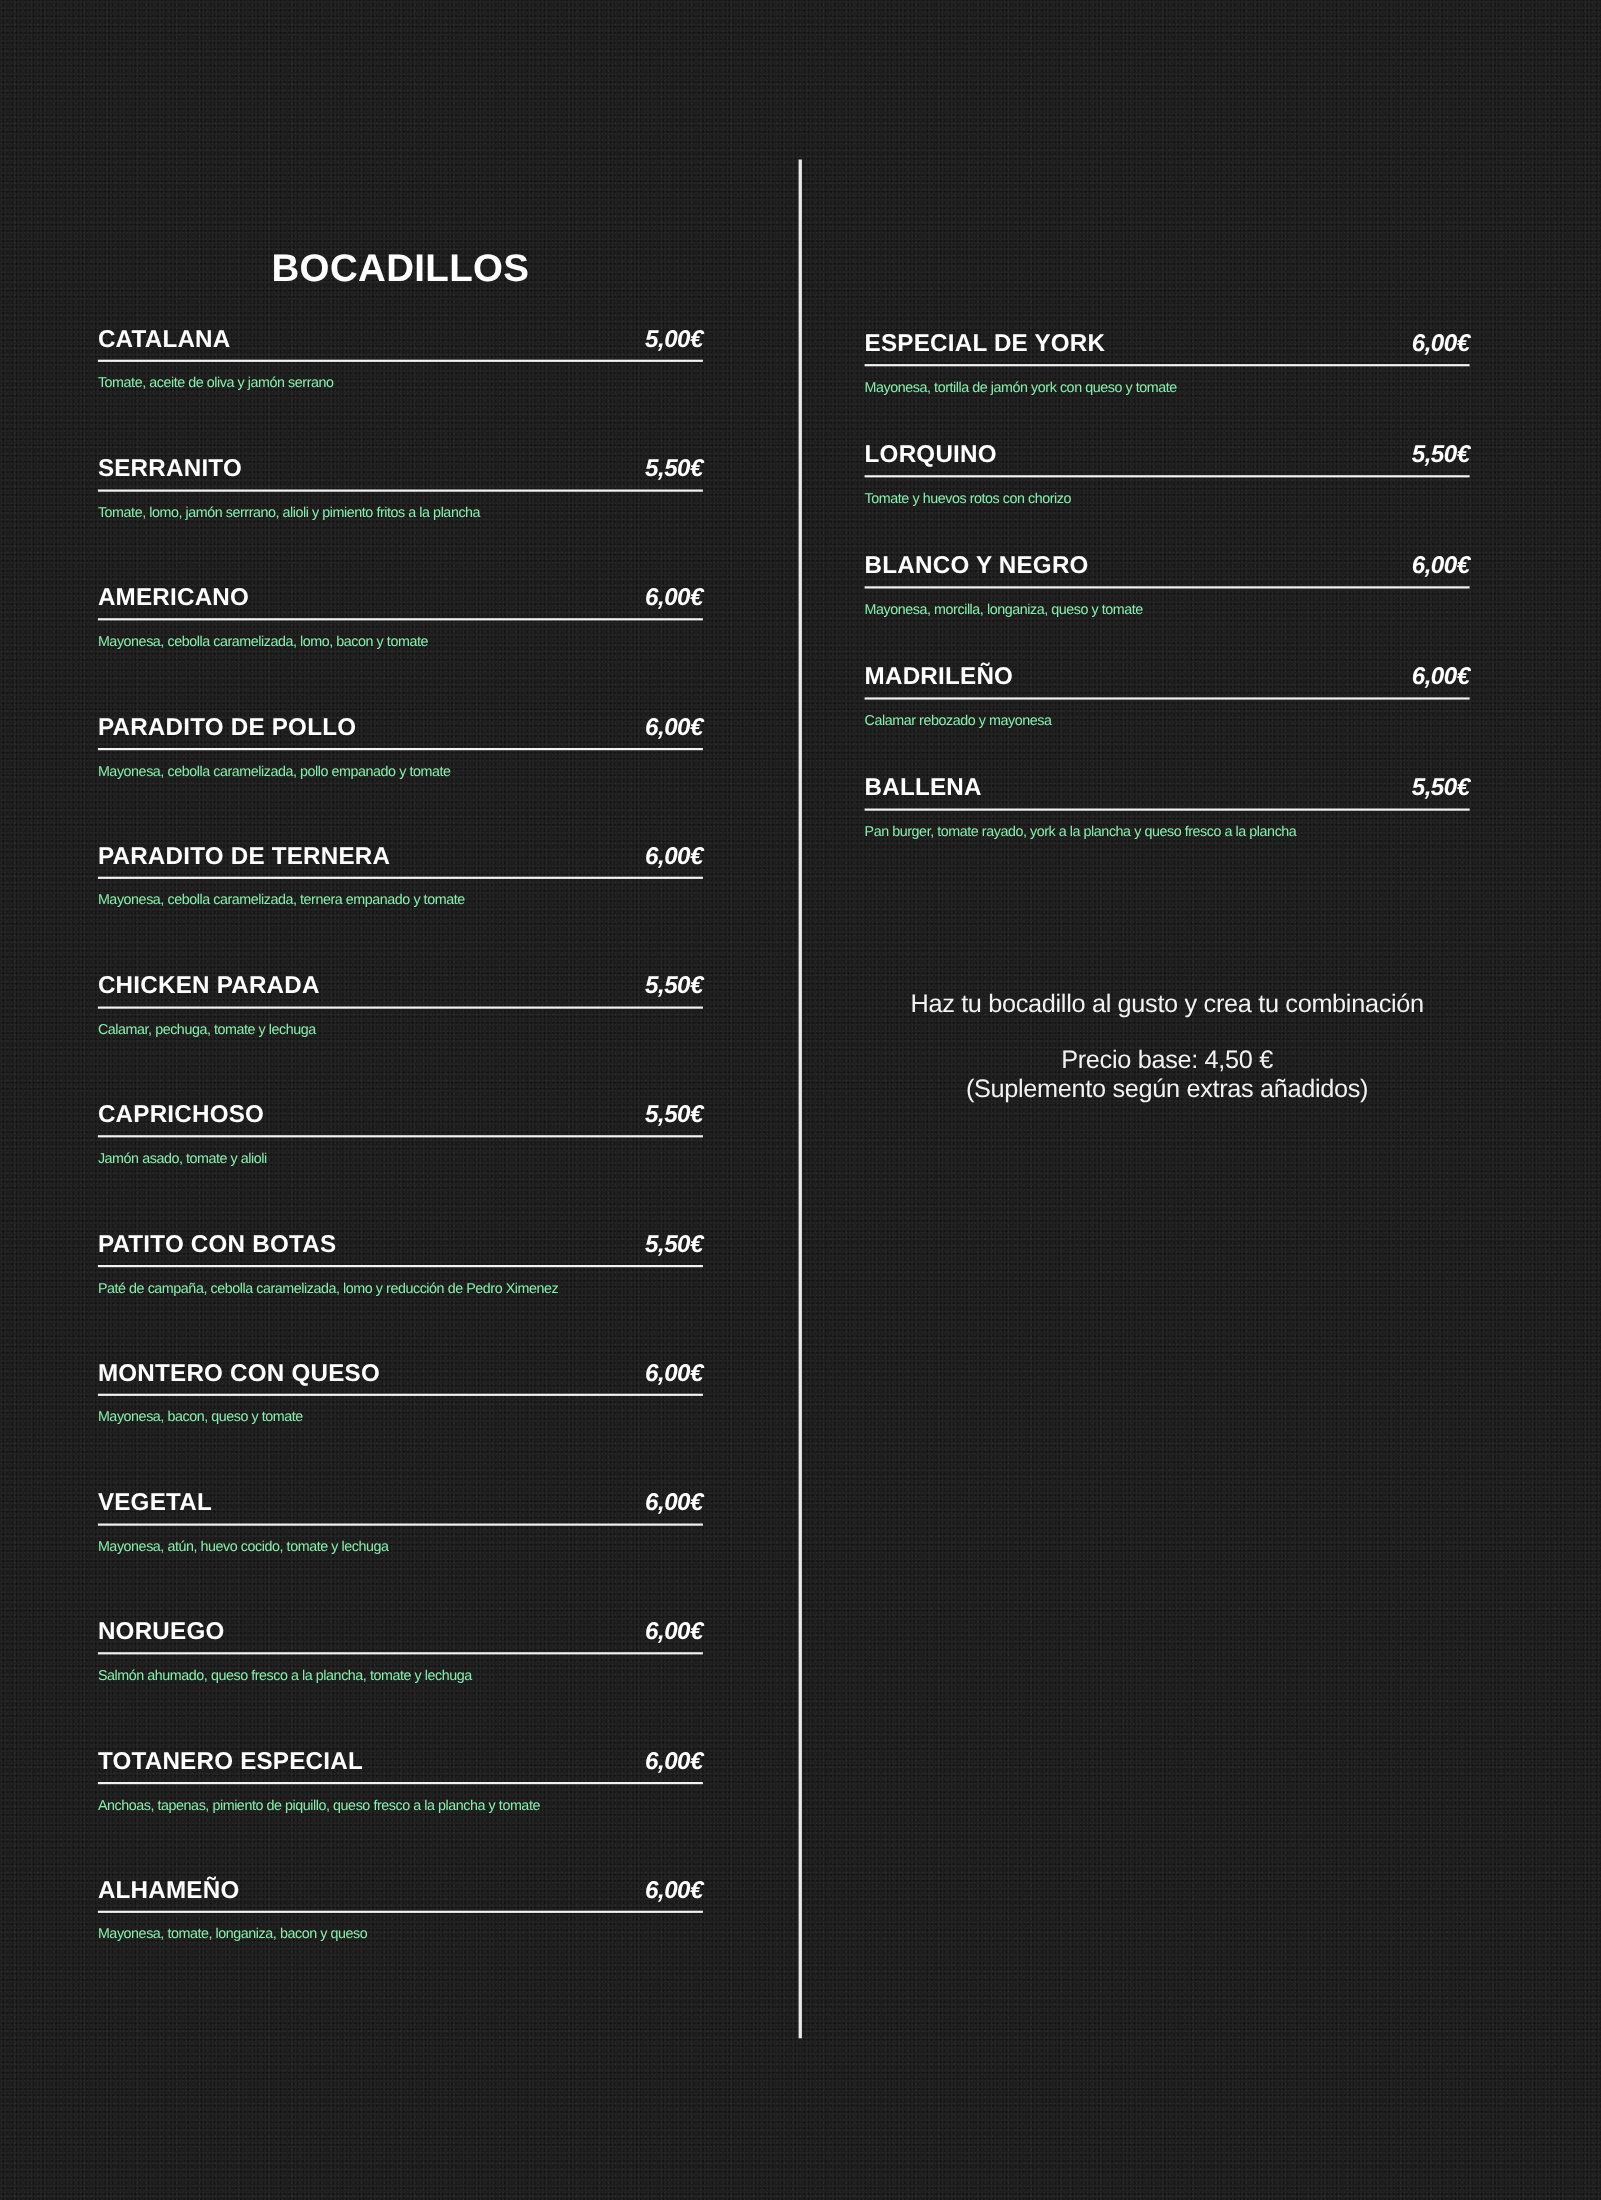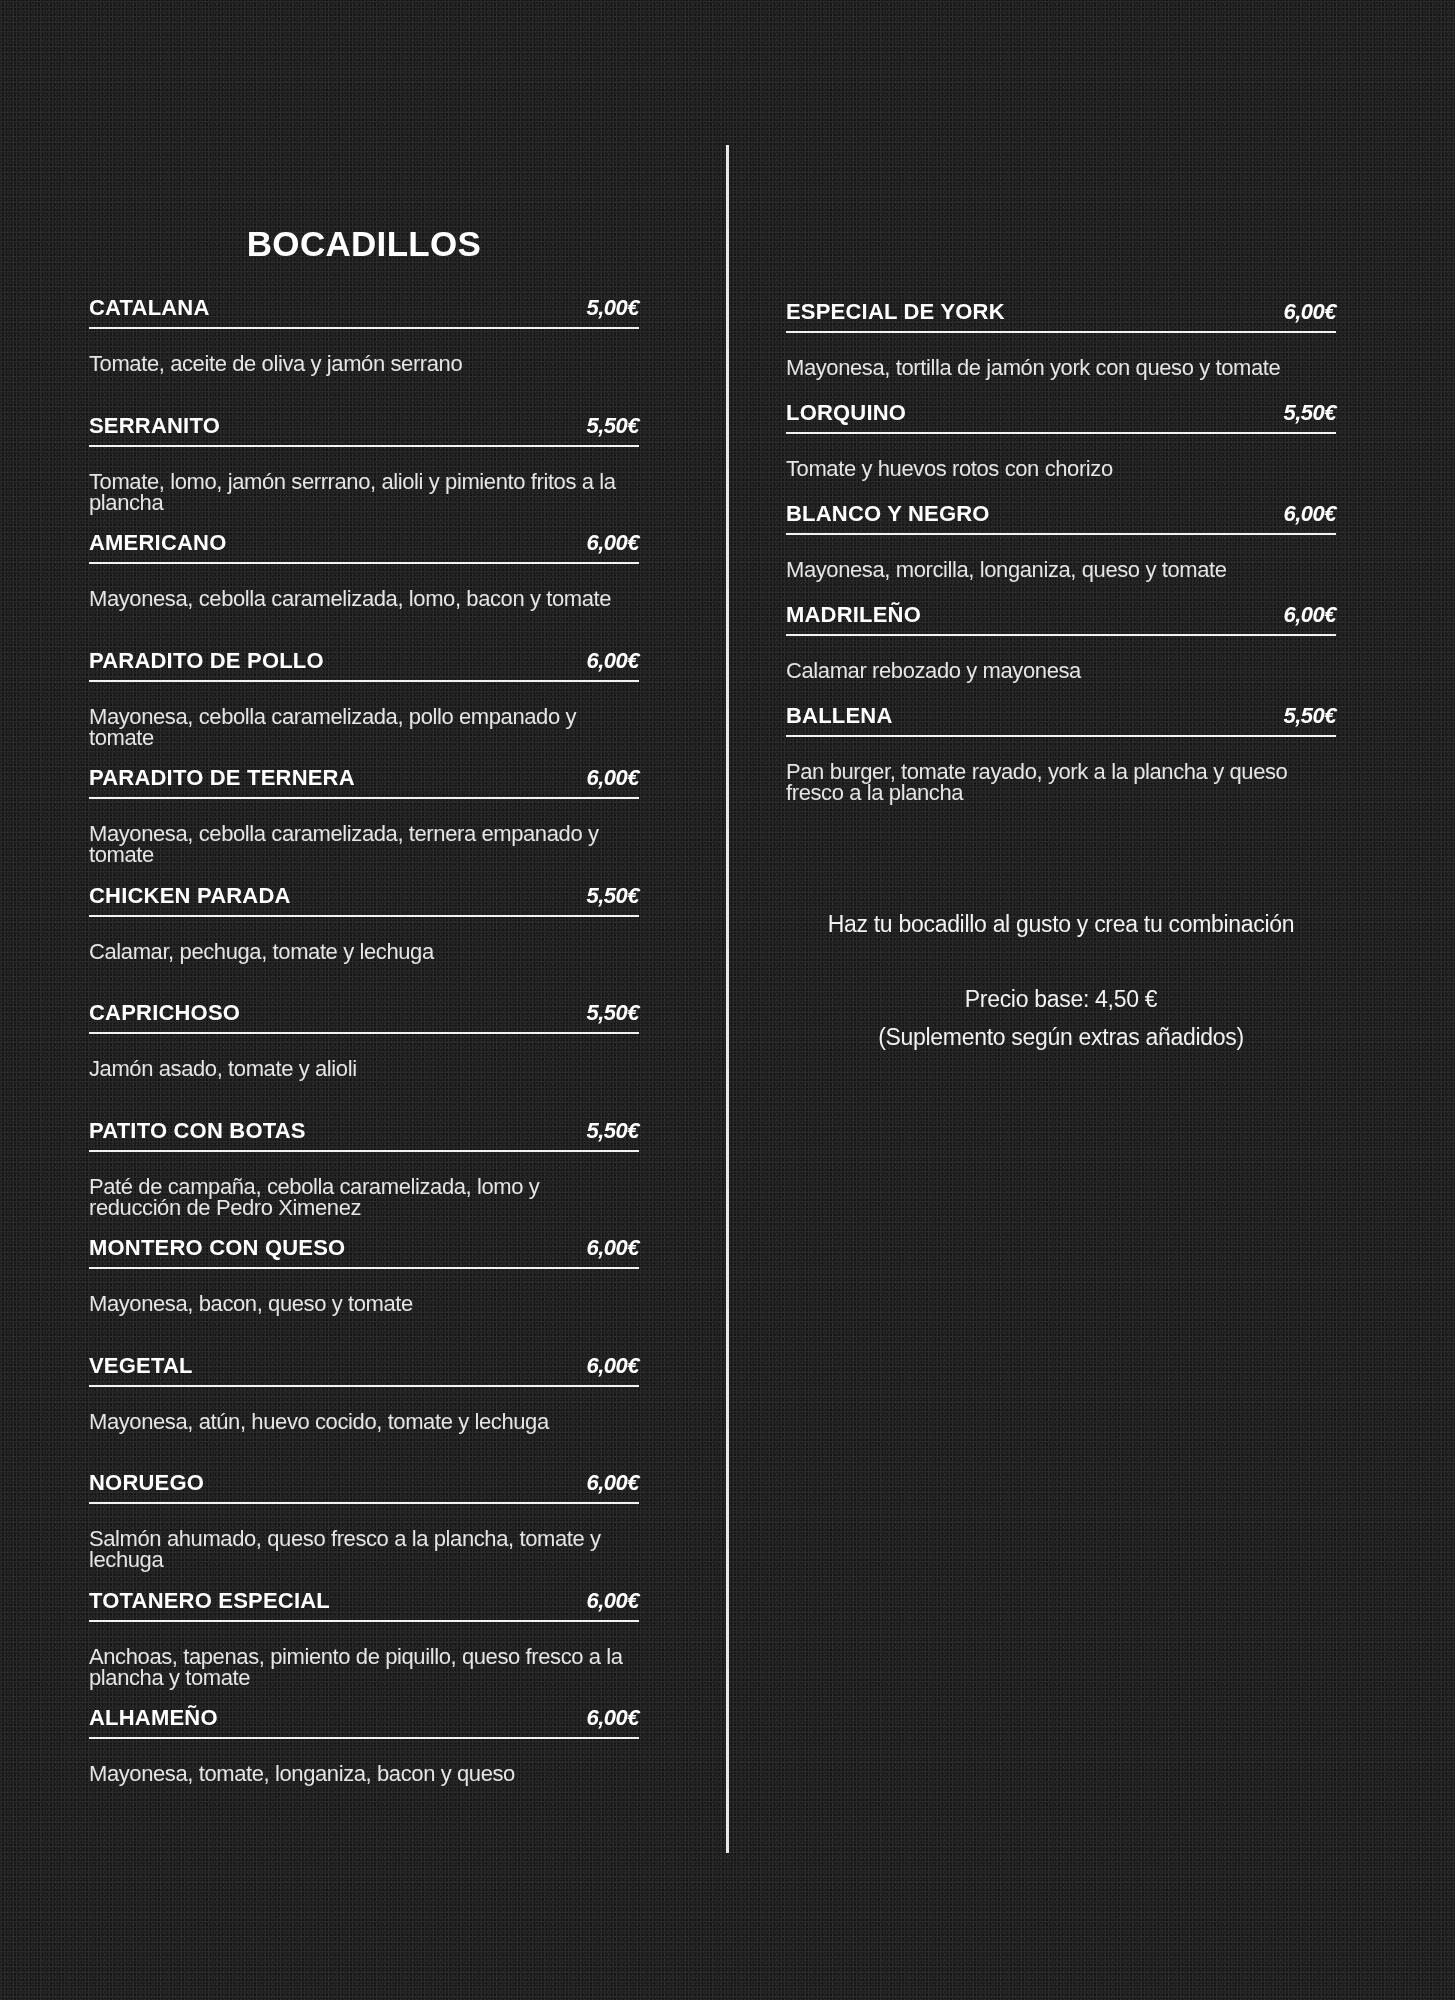--- a/index.html
+++ b/index.html
@@ -28,29 +28,29 @@
   .col-left .item { left: 89px; width: 550px; }
   .col-right .item { left: 786px; width: 550px; }
   .item-head {
     display: flex; justify-content: space-between; align-items: flex-start;
     border-bottom: 2.5px solid #f2f2f2; padding-bottom: 7px;
     font-size: 22px; font-weight: bold; line-height: 24px;
   }
   .item-name { letter-spacing: 0.2px; }
   .item-price { font-weight: bold; letter-spacing: -0.5px; font-style: italic; }
   .item-desc {
-    margin-top: 24px; font-size: 22px; line-height: 21px;
-    letter-spacing: -0.4px; color: #e5e5e5; max-width: 540px;
+    margin-top: 8px; font-size: 13px; line-height: 21px;
+    letter-spacing: -0.4px; color: #86efac; max-width: 540px;
   }
   .promo {
     position: absolute; left: 786px; width: 550px; top: 899px;
     text-align: center; font-size: 23px; line-height: 26px; letter-spacing: -0.3px;
     color: #f2f2f2;
   }
-  .promo p { margin: 12px; }
+  .promo p { margin: 0; }
   .promo .gap { height: 25px; }
 </style>
 </head>
 <body>
 
 <div class="divider"></div>
 
 <section class="col-left">
   <h1 class="section-title">BOCADILLOS</h1>
 

